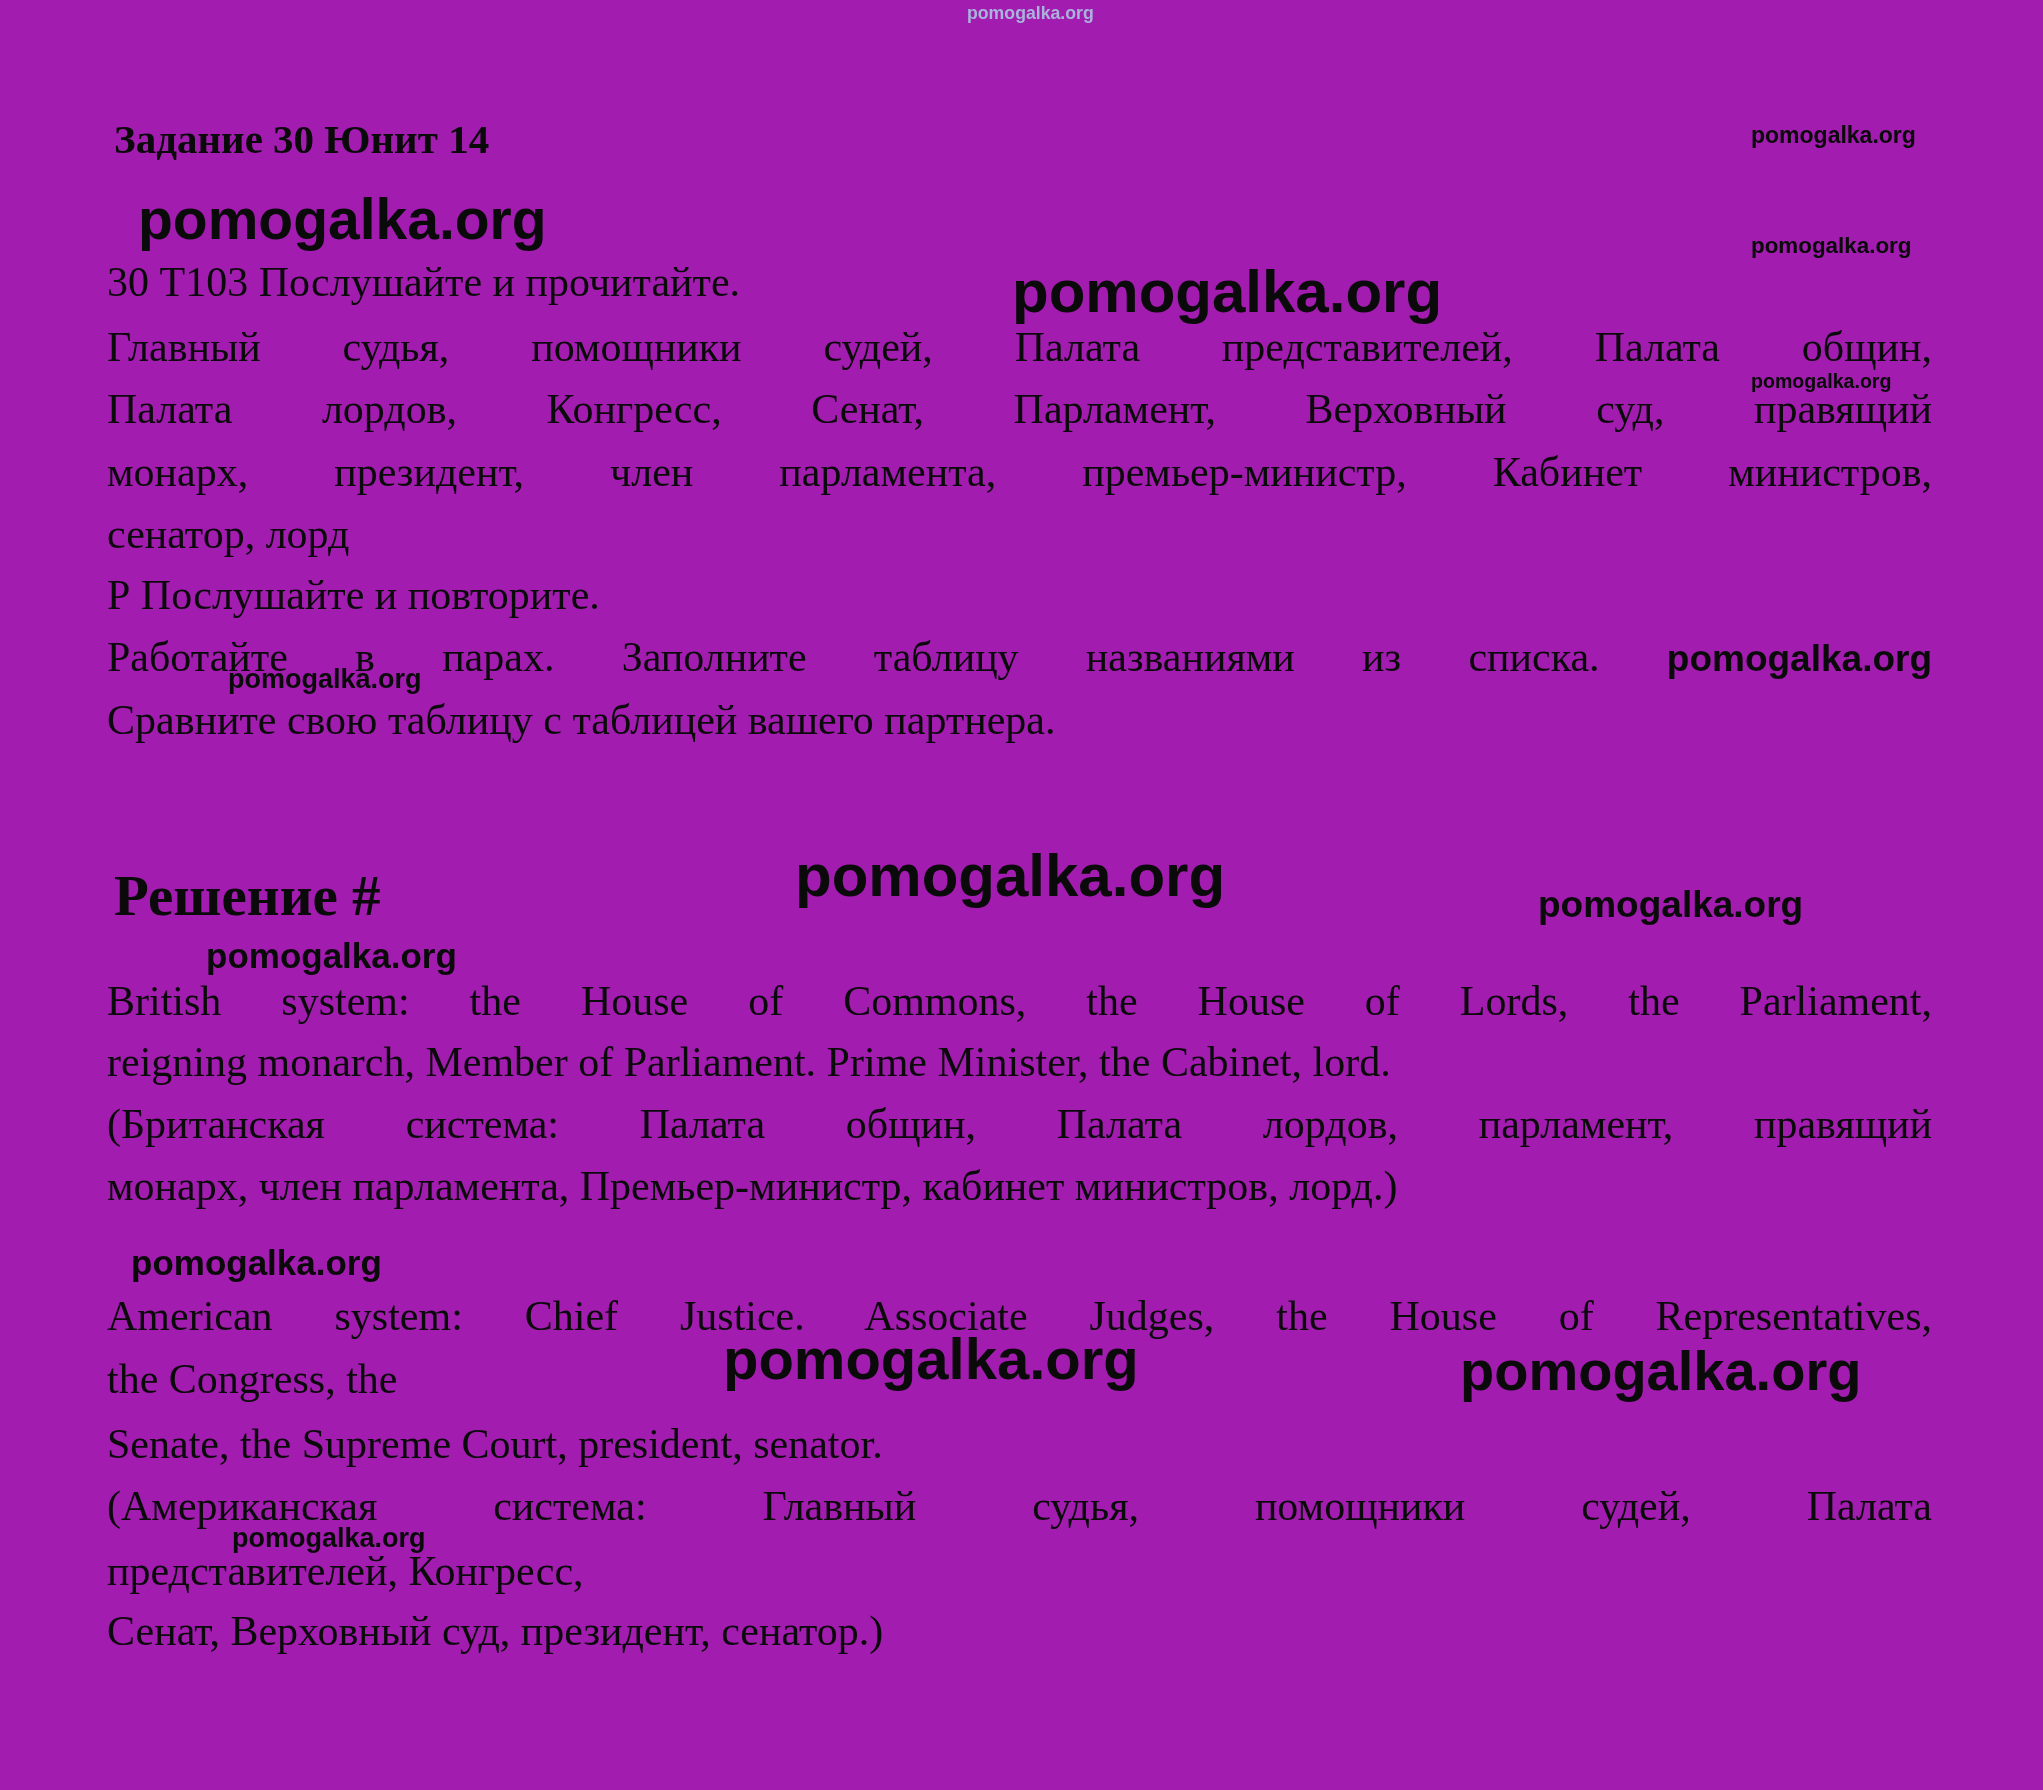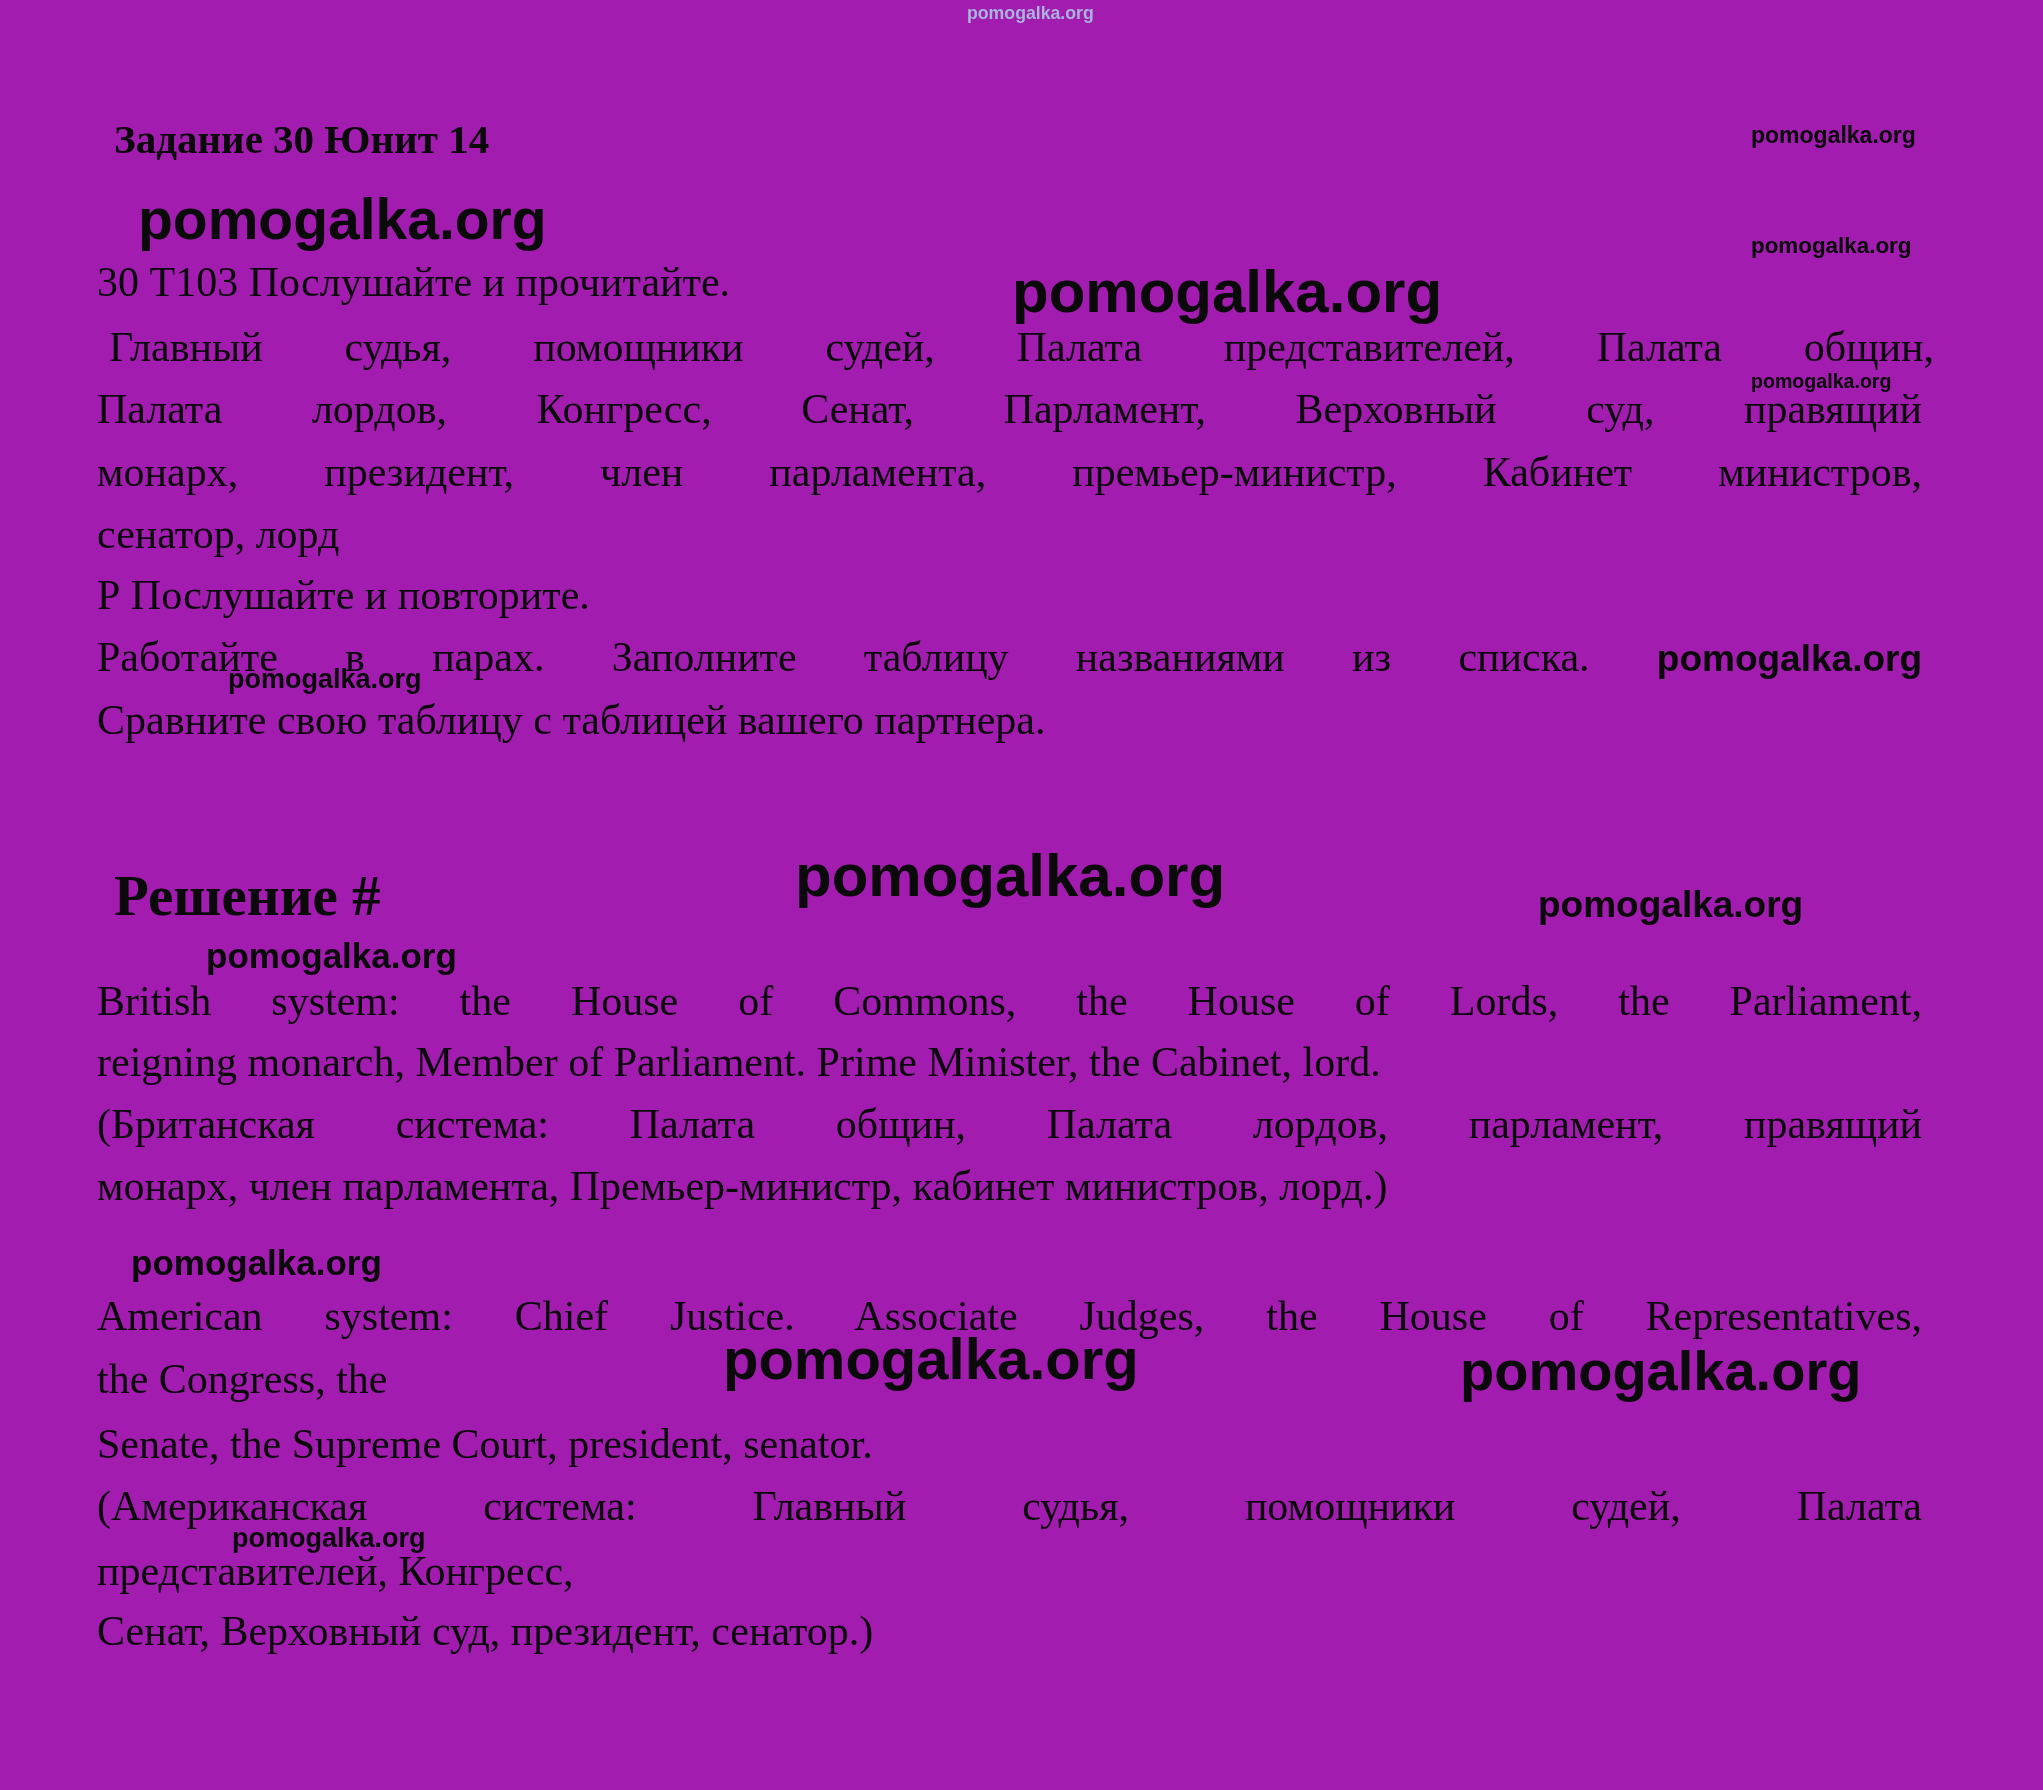--- a/index.html
+++ b/index.html
@@ -11,21 +11,21 @@
     position: relative;
     width: 2043px;
     height: 1791px;
     background: #a21caf;
     overflow: hidden;
     font-family: "Liberation Serif", serif;
     color: #0a0a0a;
   }
   .line {
     position: absolute;
-    left: 97px;
+    left: 107px;
     width: 1825px;
     font-size: 42px;
     line-height: 1.25;
     white-space: nowrap;
   }
   .just {
     white-space: normal;
     text-align: justify;
     text-align-last: justify;
     -moz-text-align-last: justify;
@@ -85,21 +85,21 @@
   <span class="wm" style="left:723px; top:1330px; font-size:58px;">pomogalka.org</span>
 
   <span class="wm" style="left:1460px; top:1343px; font-size:56px;">pomogalka.org</span>
 
   <span class="wm" style="left:232px; top:1525px; font-size:27px;">pomogalka.org</span>
 
   <div class="heading" style="top:115px; font-size:41px;">Задание 30 Юнит 14</div>
 
   <div class="line" style="top:256px;">30 Т103 Послушайте и прочитайте.</div>
 
-  <div class="line just" style="top:321px;margin-left:12px;">Главный судья, помощники судей, Палата представителей, Палата общин,</div>
+  <div class="line just" style="top:321px;">Главный судья, помощники судей, Палата представителей, Палата общин,</div>
   <div class="line just" style="top:383px;">Палата лордов, Конгресс, Сенат, Парламент, Верховный суд, правящий</div>
   <div class="line just" style="top:446px;">монарх, президент, член парламента, премьер-министр, Кабинет министров,</div>
   <div class="line" style="top:569px;">Р Послушайте и повторите.</div>
 
   <div class="line" style="top:508px;">сенатор, лорд</div>
 
   <div class="line just" style="top:631px;"><span>Работайте в парах. Заполните таблицу названиями из списка.</span> <span class="wm-inline">pomogalka.org</span></div>
 
   <div class="line" style="top:694px;">Сравните свою таблицу с таблицей вашего партнера.</div>
 

